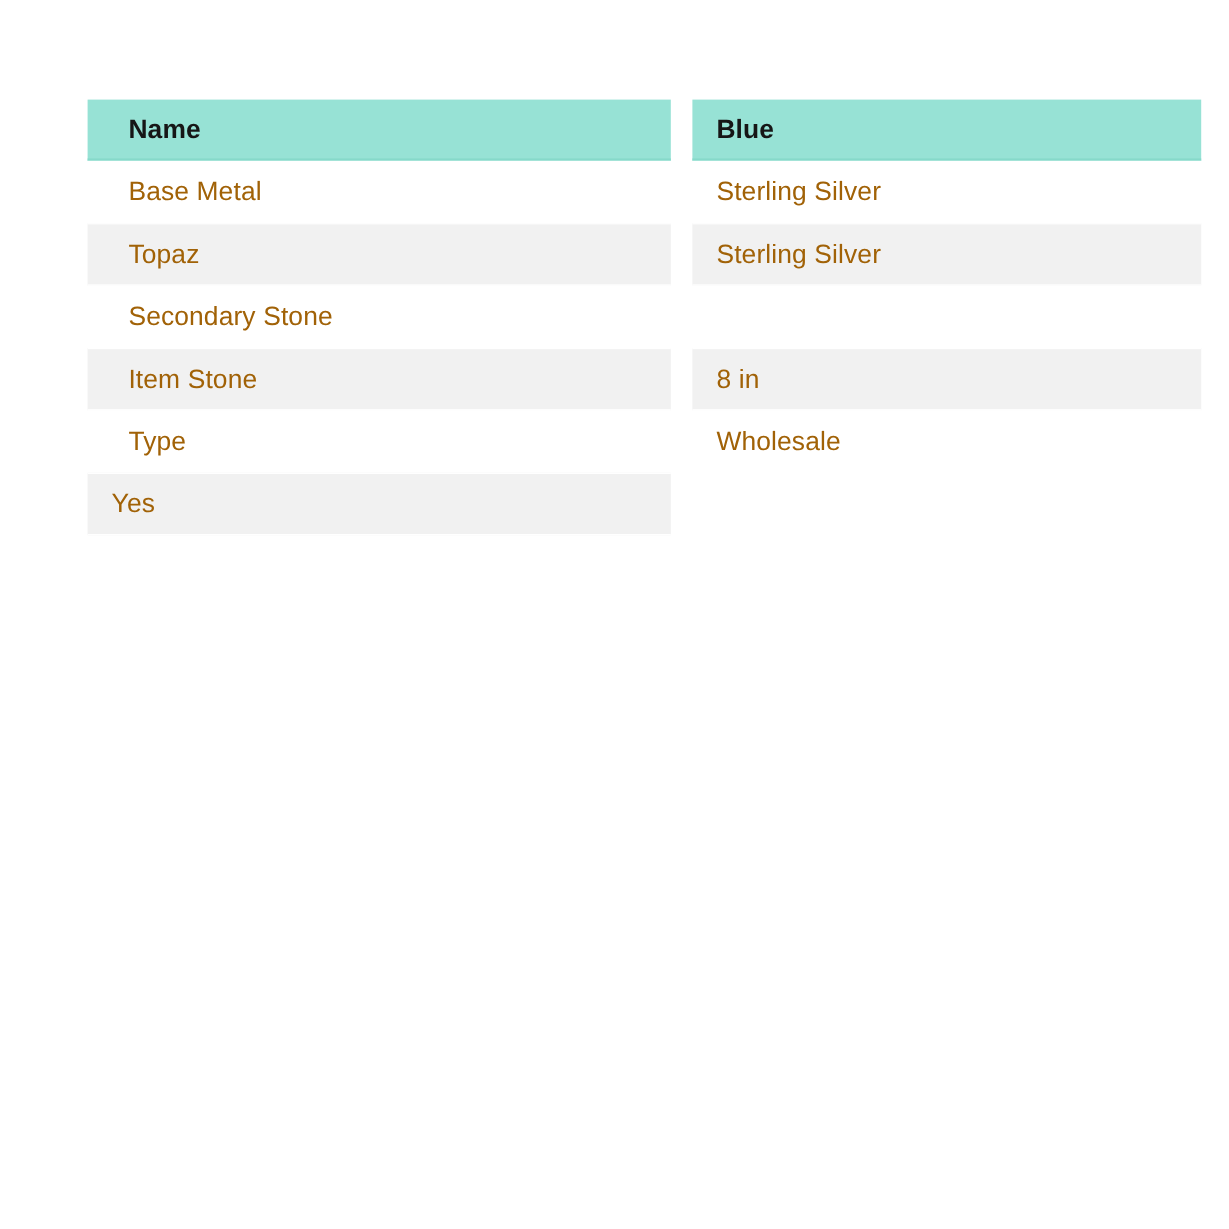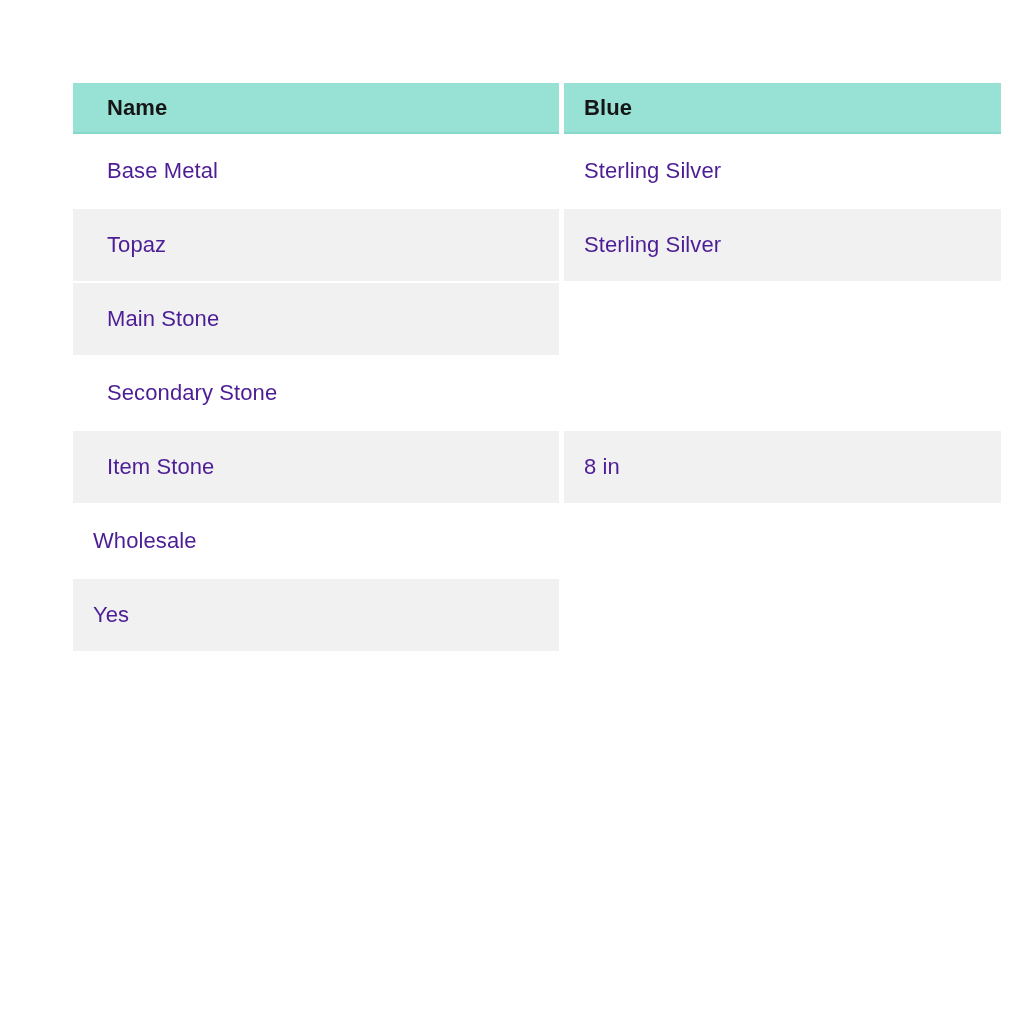--- a/index.html
+++ b/index.html
@@ -12,30 +12,30 @@
   }
   .spec-table {
     position: absolute;
     left: 37px;
     top: 83px;
     width: 964px;
   }
   .t-row {
     display: grid;
     grid-template-columns: 486px 1fr;
-    column-gap: 5px; 
+    column-gap: 18px; 
     padding-left: 36px;
   }
   .t-cell {
     display: flex;
     align-items: center;
     box-sizing: border-box;
-    height: 74px;
+    height: 52px;
     font-size: 22px;
-    color: #4c1d95;
+    color: #a16207;
     letter-spacing: 0.1px;
     white-space: nowrap;
     overflow: hidden;
   }
   .t-cell.c1 { padding-left: 34px; }
   .t-cell.c2 { padding-left: 20px; }
 
   .t-head .t-cell {
     height: 51px;
     background: #97e2d5;
@@ -74,33 +74,33 @@
 
     <div class="t-row">
       <div class="t-cell c1">Topaz</div>
       <div class="t-cell c2">Sterling Silver</div>
     </div>
 
     <div class="t-row">
     </div>
 
     <div class="t-row">
-      <div class="t-cell c1">Main Stone</div>
     </div>
 
     <div class="t-row">
       <div class="t-cell c1">Secondary Stone</div>
     </div>
 
     <div class="t-row">
       <div class="t-cell c1">Item Stone</div>
       <div class="t-cell c2">8 in</div>
     </div>
 
     <div class="t-row">
+      <div class="t-cell c1">Type</div>
       <div class="t-cell c2">Wholesale</div>
     </div>
 
     <div class="t-row">
       <div class="t-cell c2">Yes</div>
     </div>
 
   </div>
 </div>
 

